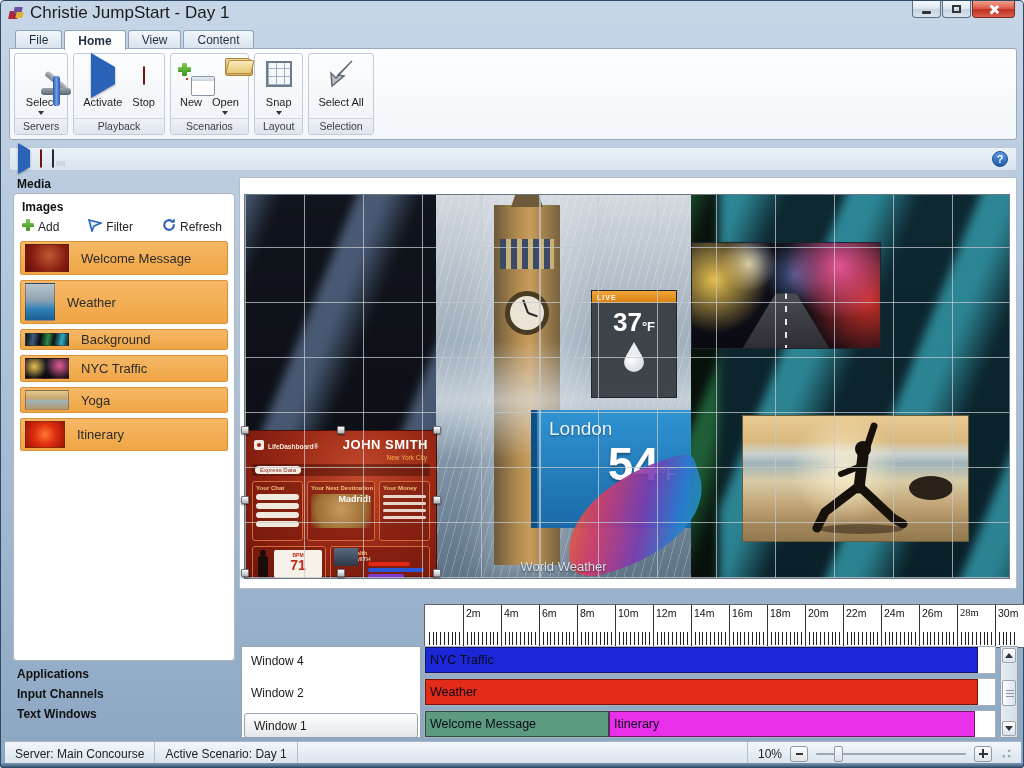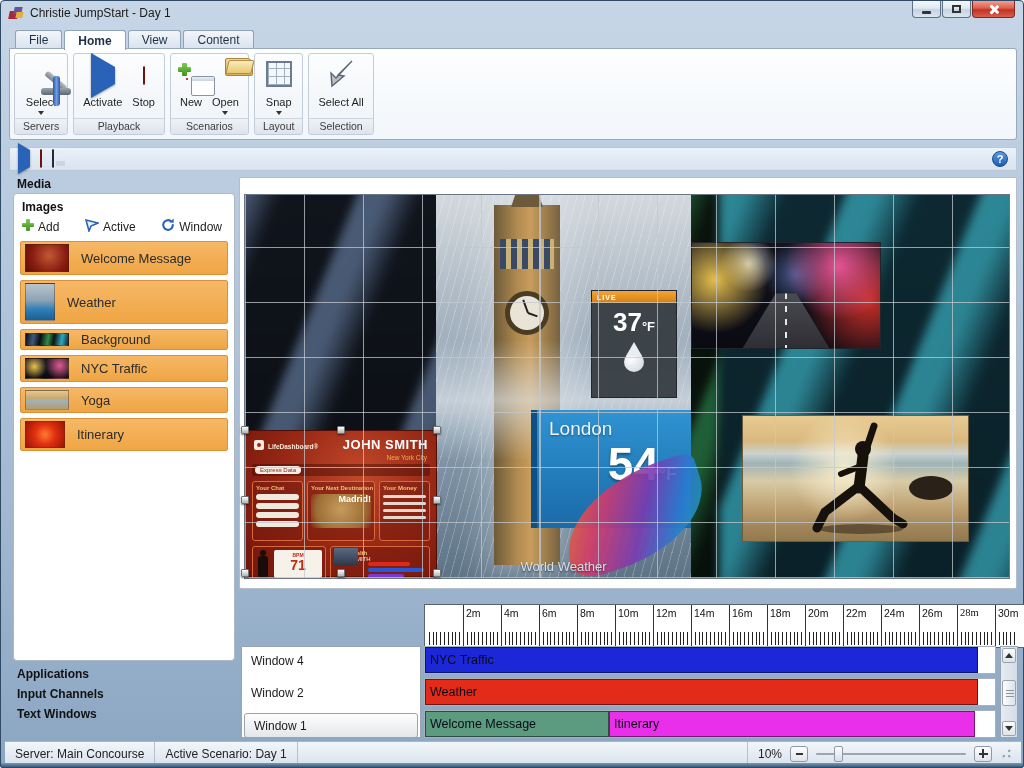--- a/index.html
+++ b/index.html
@@ -8,21 +8,21 @@
          background:linear-gradient(180deg,#c7d6e7 0%,#a9bed5 55%,#8ba6c2 100%);
          border:1px solid #2f4a66; border-radius:4px 4px 2px 2px; }
   #app::after{content:"";position:absolute;left:0;right:0;bottom:0;height:4px;background:linear-gradient(#7b98b6,#3c5a78);}
 
   
   .titlebar { position:absolute; left:0; top:0; width:100%; height:24px; display:flex; align-items:center; padding-left:8px; }
   .appicon { width:15px; height:14px; position:relative; margin-right:6px; }
   .appicon .c1{position:absolute;left:0;top:5px;width:9px;height:8px;background:#a8293d;transform:skewX(-12deg);}
   .appicon .c2{position:absolute;left:5px;top:1px;width:8px;height:7px;background:#6b4fa0;transform:skewX(-12deg);}
   .appicon .c3{position:absolute;left:7px;top:6px;width:7px;height:6px;background:#e0b23c;transform:skewX(-12deg);}
-  .title-text { font-size:12px; color:#1b1b1b; }
+  .title-text { font-size:17px; color:#1b1b1b; }
   .winbtns { position:absolute; top:0; right:8px; display:flex; }
   .winbtn { width:29px; height:17px; border:1px solid #5c7186; border-top:none; border-radius:0 0 4px 4px;
             background:linear-gradient(#f4f8fc 0%,#dfe9f2 45%,#c4d2e0 55%,#dce6f0 100%);
             display:flex; align-items:center; justify-content:center; margin-left:1px; }
   .winbtn.close { width:43px; background:linear-gradient(#f0a08c 0%,#dd5f4b 45%,#c03224 55%,#d8604e 100%); border-color:#7e2a20; }
   .glyph-min{width:9px;height:3px;background:#333;margin-top:6px;border-radius:1px;}
   .glyph-max{width:9px;height:8px;border:2px solid #333;}
   .glyph-close{position:relative;width:11px;height:11px;}
   .glyph-close::before,.glyph-close::after{content:"";position:absolute;left:5px;top:0;width:2.5px;height:11px;background:#fff;border-radius:1px;}
   .glyph-close::before{transform:rotate(45deg);} .glyph-close::after{transform:rotate(-45deg);}
@@ -360,28 +360,28 @@
     <div class="images-header">Images</div>
     <div class="images-toolbar">
         <div class="tool-btn">
           <span><span class="mini-plus" style="display:inline-block;"></span></span>
           <span>Add</span>
         </div>
         <div class="tool-btn">
           <span><svg width="14" height="13" viewBox="0 0 14 13">
               <path d="M1 1 L13 4 L6 7 L4 12 Z" fill="#e8f0fa" stroke="#2a62b8" stroke-width="1.6"></path>
             </svg></span>
-          <span>Active</span>
+          <span>Filter</span>
         </div>
         <div class="tool-btn">
           <span><svg width="14" height="14" viewBox="0 0 16 16">
               <path d="M13.5 8 A5.5 5.5 0 1 1 11 3.4" stroke="#2a62b8" stroke-width="2.4" fill="none" stroke-linecap="round"></path>
               <path d="M14.5 0.5 L14.5 5.5 L9.5 5 Z" fill="#2a62b8"></path>
             </svg></span>
-          <span>Window</span>
+          <span>Refresh</span>
         </div>
       </div>
     <div class="media-list">
         <div class="media-item">
           <div class="thumb thumb-dashboard"></div>
           <span class="mi-label">Welcome Message</span>
         </div>
         <div class="media-item">
           <div class="thumb thumb-weather"></div>
           <span class="mi-label">Weather</span>

